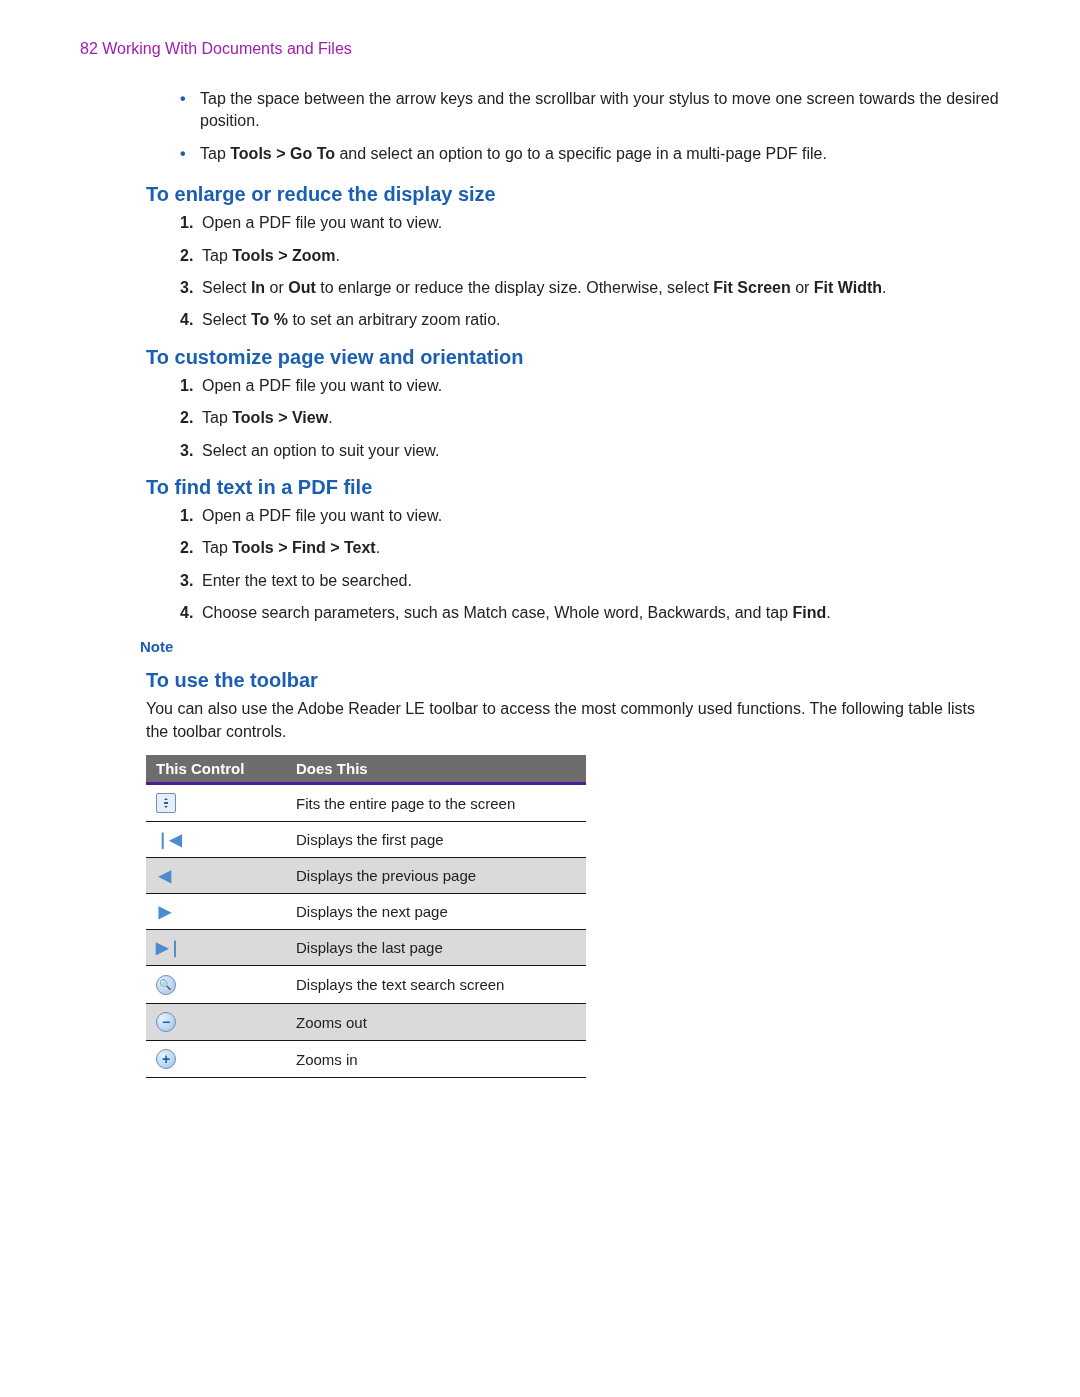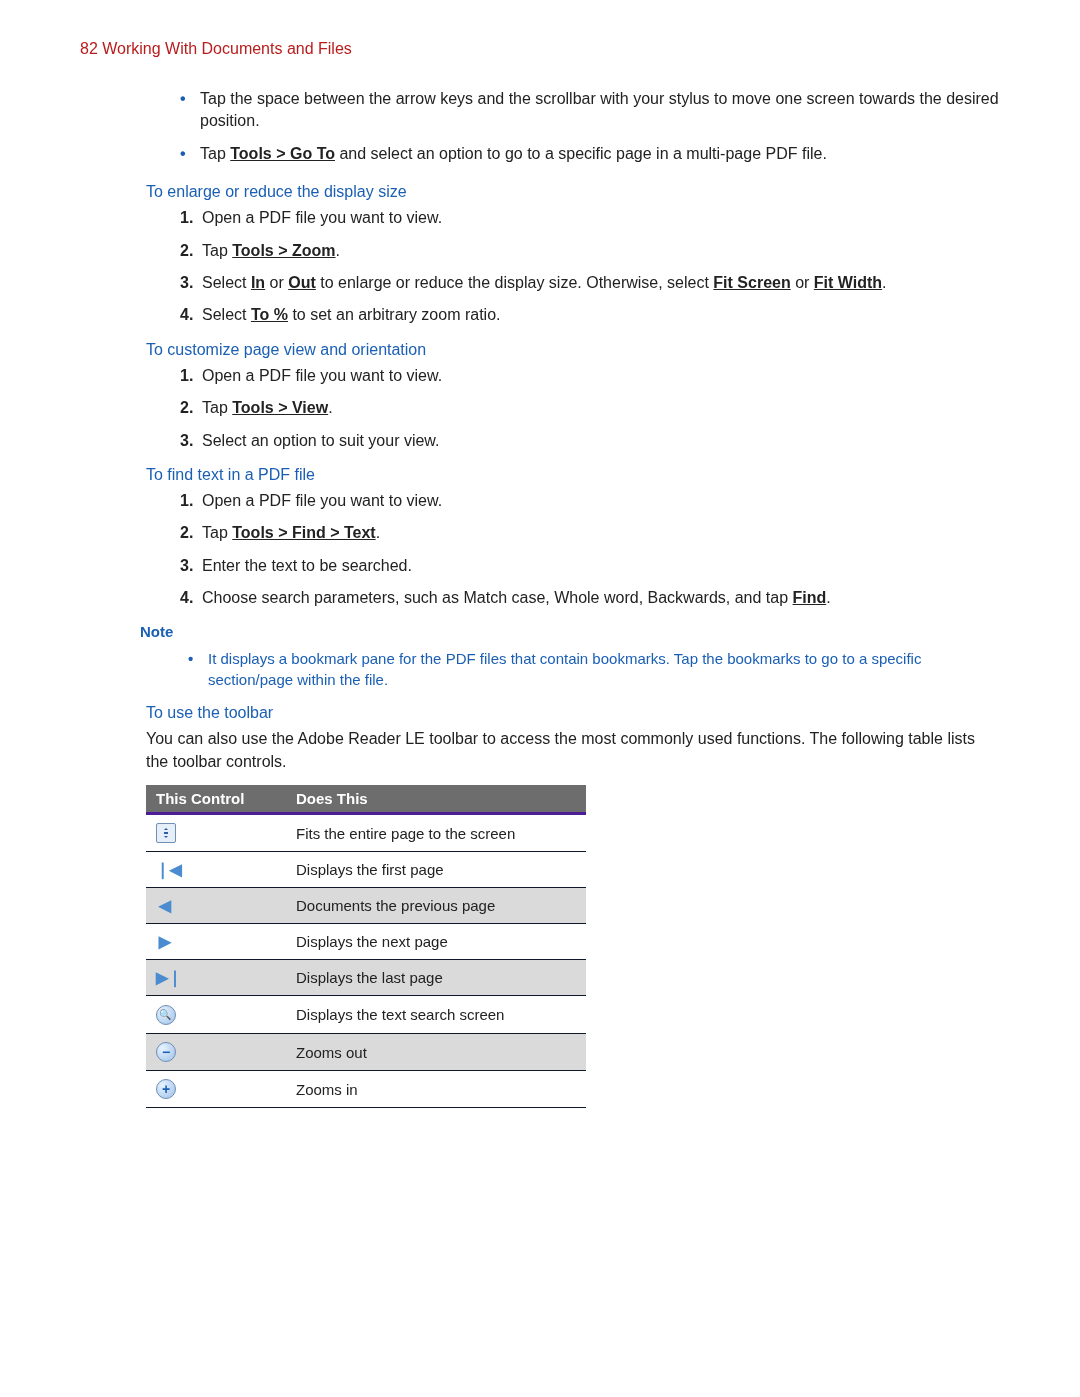--- a/index.html
+++ b/index.html
@@ -6,21 +6,21 @@
     margin: 0;
     padding: 40px 80px 60px 80px;
     font-family: "Myriad Pro", "Segoe UI", "Helvetica Neue", Arial, sans-serif;
     font-size: 16px;
     color: #222;
     background: #fff;
     width: 1080px;
     box-sizing: border-box;
   }
   .header-line {
-    color: #b91c1c;
+    color: #a21caf;
     font-size: 16px;
     margin-bottom: 30px;
   }
   .ul-bullet {
     list-style: none;
     padding-left: 100px;
     margin: 0 0 18px 0;
   }
   .ul-bullet > li {
     position: relative;
@@ -31,22 +31,22 @@
   .ul-bullet > li::before {
     content: "•";
     position: absolute;
     left: 0;
     top: 0;
     color: #1a5fb4;
     font-weight: bold;
   }
   .section-head {
     color: #1a5fb4;
-    font-weight: normal;
-    font-size: 16px;
+    font-weight: bold;
+    font-size: 20px;
     margin: 14px 0 6px 66px;
   }
   .ol-num {
     list-style: none;
     counter-reset: num;
     padding-left: 100px;
     margin: 0 0 14px 0;
   }
   .ol-num > li {
     position: relative;
@@ -145,21 +145,21 @@
     line-height: 1;
   }
   .icon-nav {
     color: #4a8ccf;
     font-size: 16px;
     font-weight: bold;
     display: inline-block;
     width: 18px;
     text-align: center;
   }
-  .b { font-weight: bold; text-decoration: underline; }
+  .b { font-weight: bold; }
 </style>
 </head>
 <body>
 
 <div class="header-line">
   <span>82</span>
   <span> </span>
   <span>Working With Documents and Files</span>
 </div>
 
@@ -192,21 +192,20 @@
   <li><span>Open a PDF file you want to view.</span></li>
   <li><span>Tap </span><span class="b">Tools &gt; Find &gt; Text</span><span>.</span></li>
   <li><span>Enter the text to be searched.</span></li>
   <li><span>Choose search parameters, such as Match case, Whole word, Backwards, and tap </span><span class="b">Find</span><span>.</span></li>
 </ol>
 
 <div class="note-row">
   <div class="note-label">Note</div>
 </div>
 <ul class="note-bullets">
-  <li>It displays a bookmark pane for the PDF files that contain bookmarks. Tap the bookmarks to go to a specific section/page within the file.</li>
 </ul>
 
 <div class="section-head">To use the toolbar</div>
 <p class="body-para">You can also use the Adobe Reader LE toolbar to access the most commonly used functions. The following table lists the toolbar controls.</p>
 
 <table class="toolbar-tbl">
   <thead>
     <tr>
       <th style="width:120px">This Control</th>
       <th>Does This</th>
@@ -220,21 +219,21 @@
             </svg>
       </span></td>
       <td>Fits the entire page to the screen</td>
     </tr>
     <tr class="plain">
       <td><span class="icon-nav">❘◀</span></td>
       <td>Displays the first page</td>
     </tr>
     <tr class="alt">
       <td><span class="icon-nav">◀</span></td>
-      <td>Documents the previous page</td>
+      <td>Displays the previous page</td>
     </tr>
     <tr class="plain">
       <td><span class="icon-nav">▶</span></td>
       <td>Displays the next page</td>
     </tr>
     <tr class="alt">
       <td><span class="icon-nav">▶❘</span></td>
       <td>Displays the last page</td>
     </tr>
     <tr class="plain">

